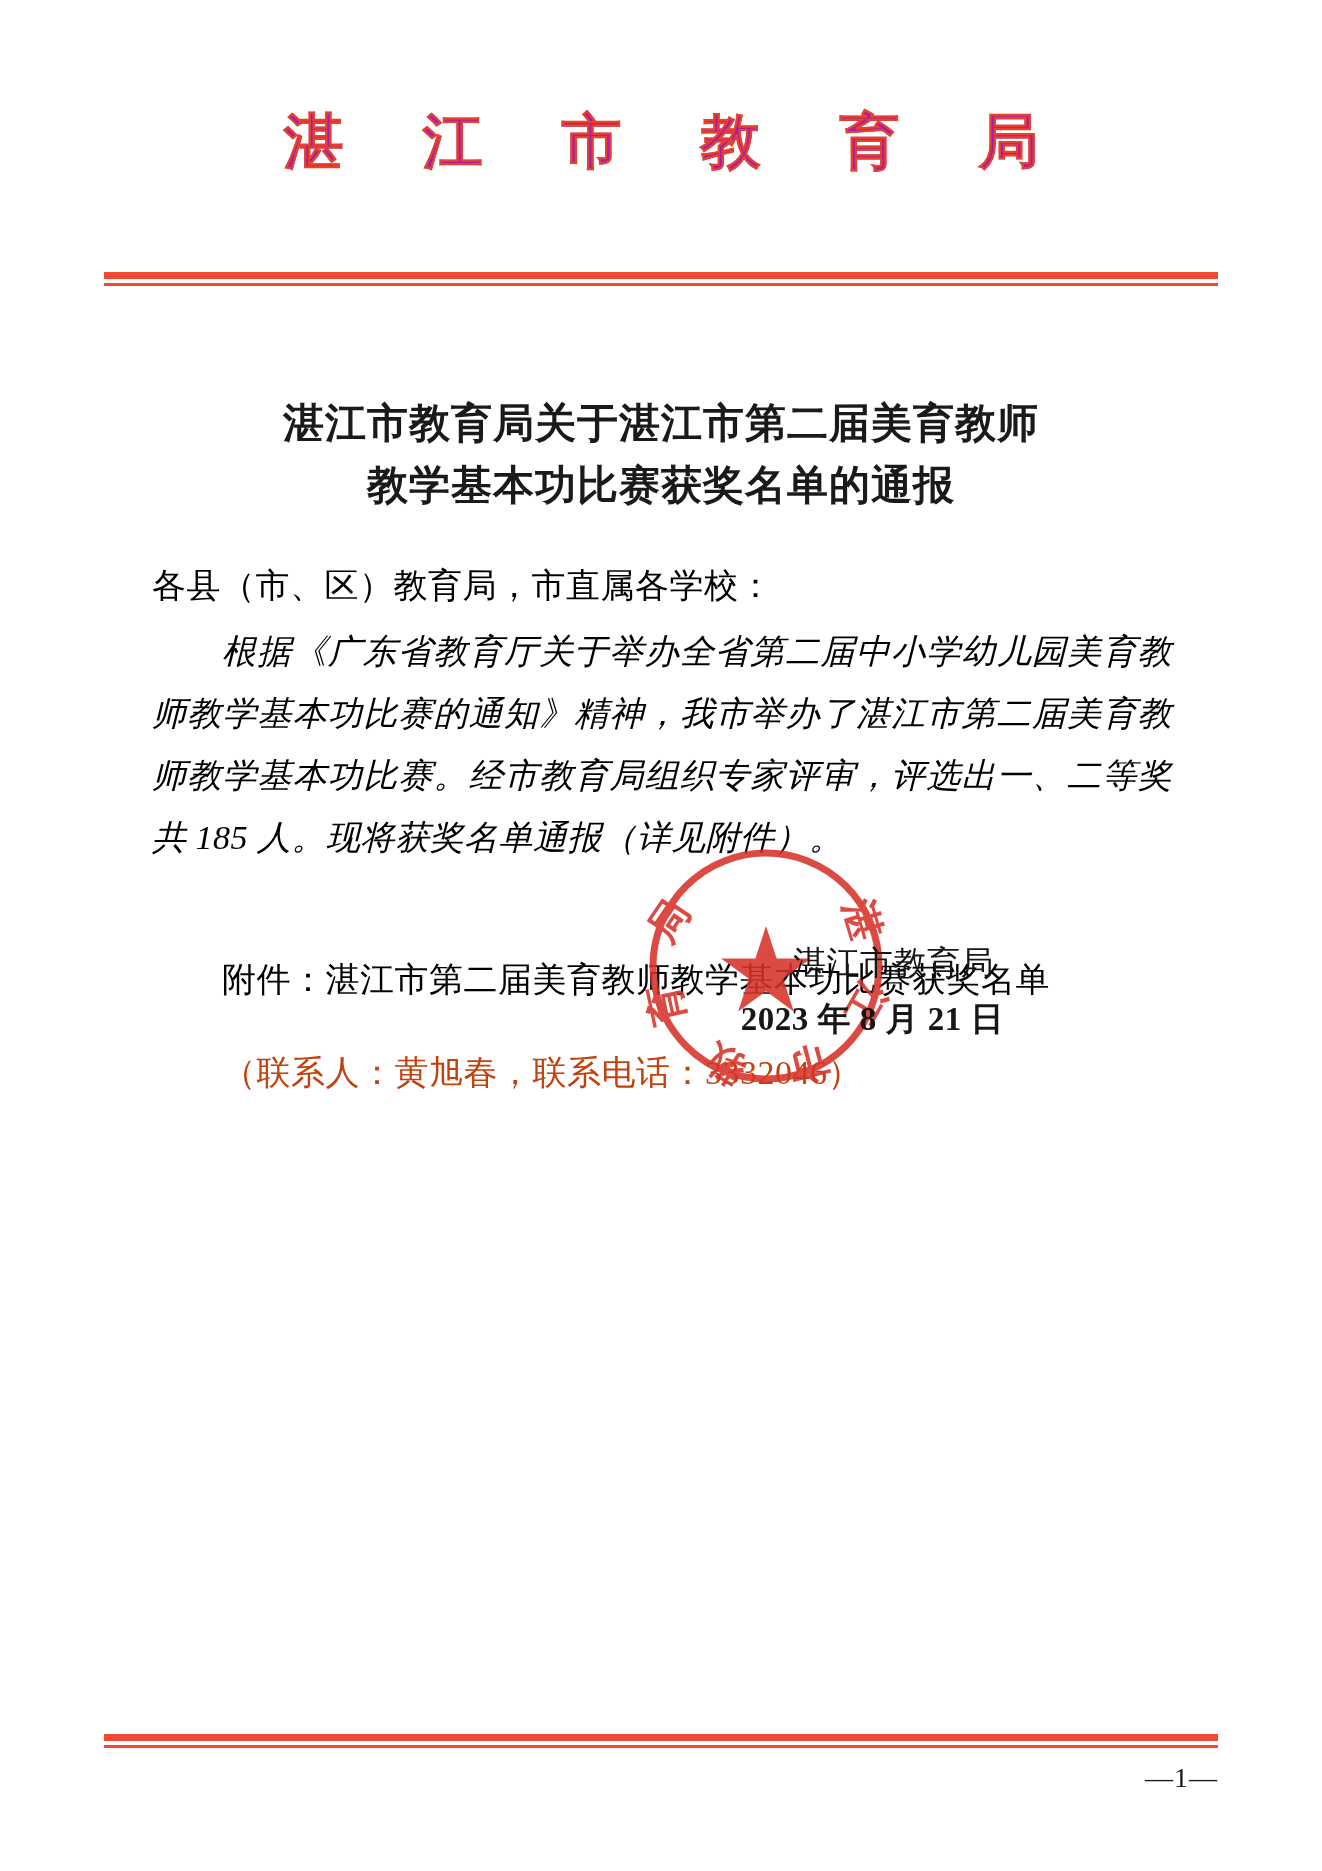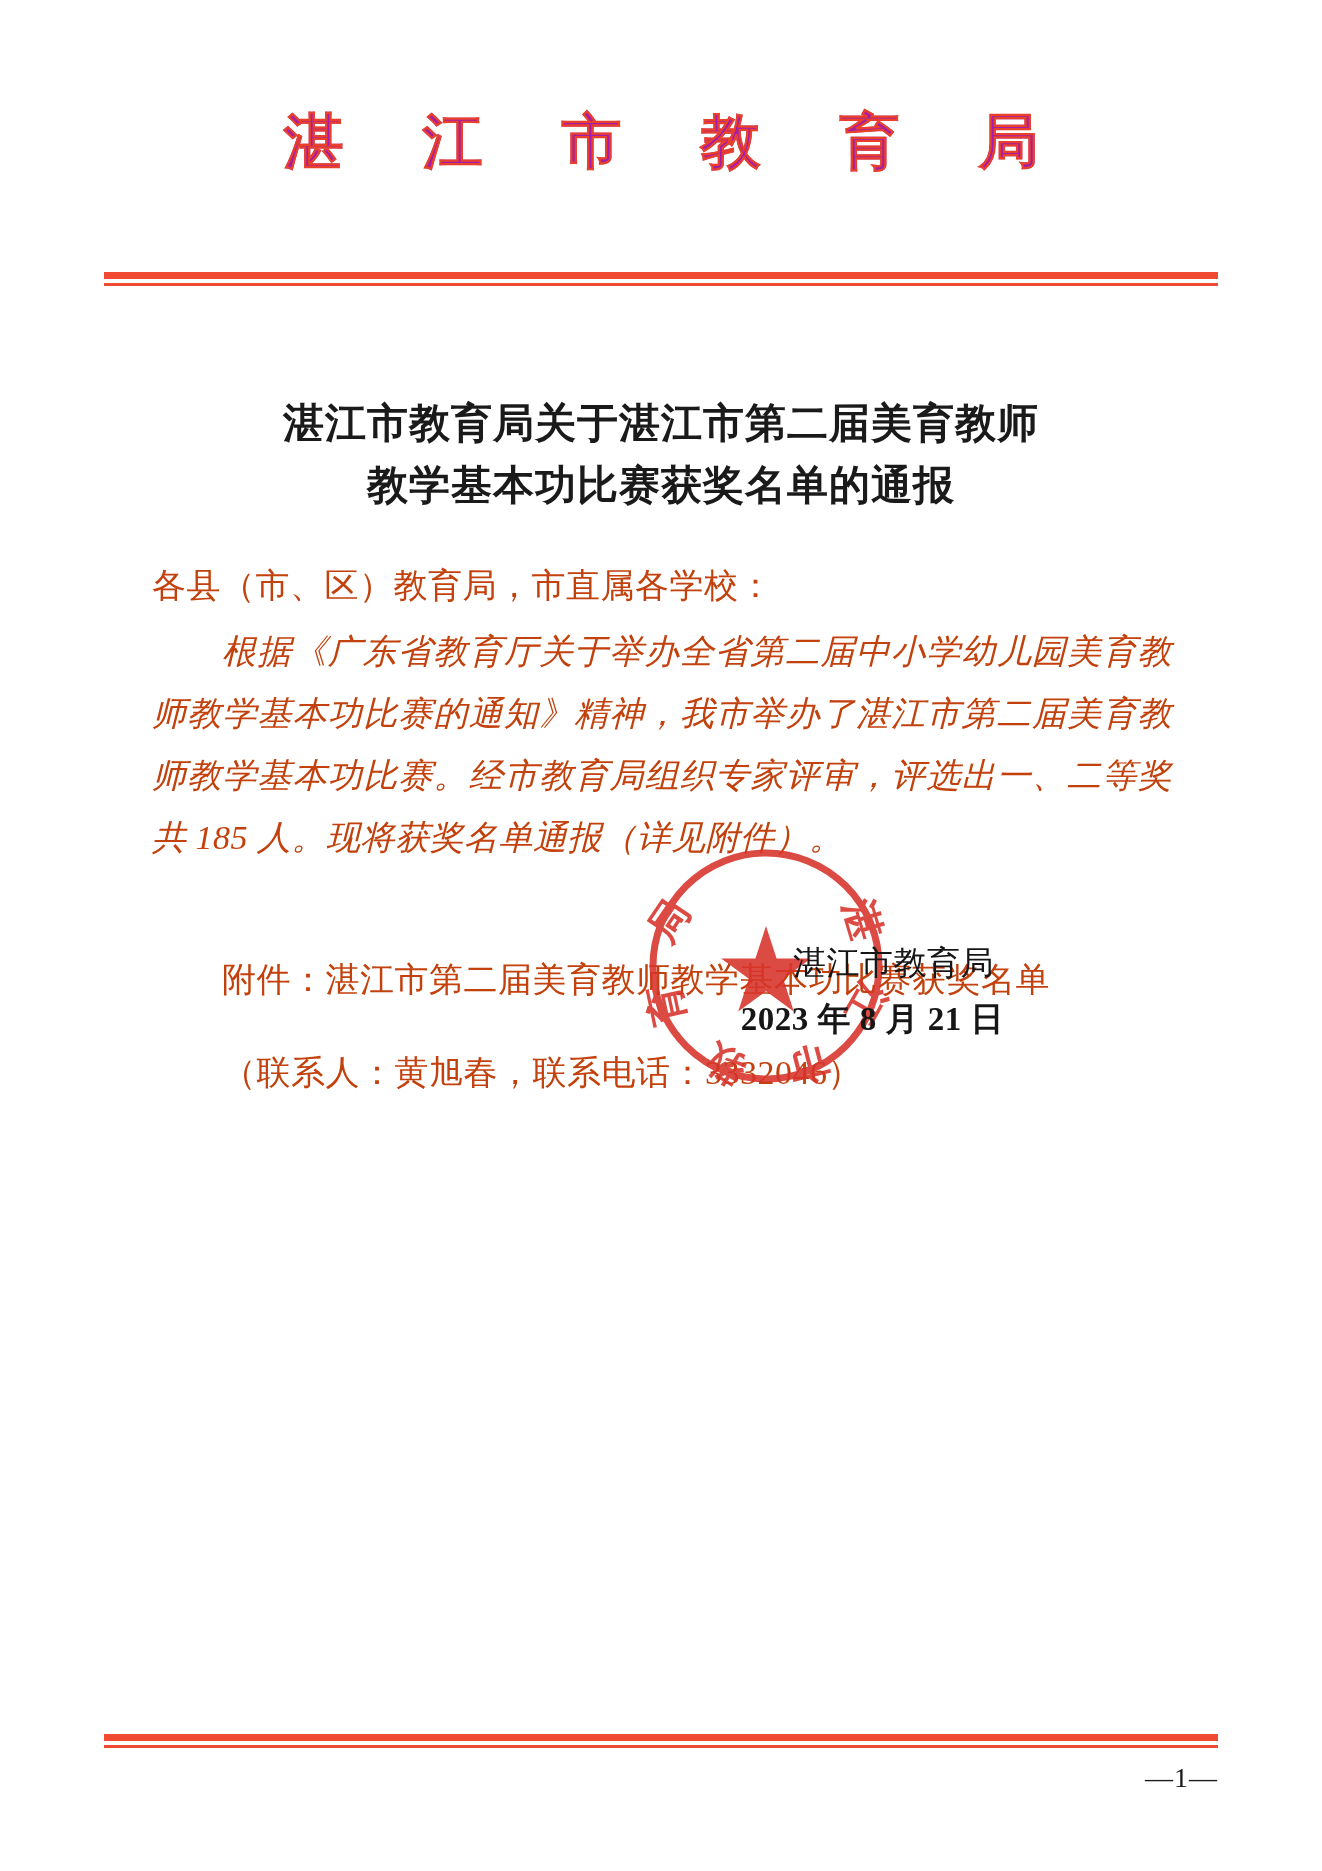--- a/index.html
+++ b/index.html
@@ -79,21 +79,21 @@
     margin-top: 34px;
   }
   .doc-title .tline { display: block; }
 
   
   .body-area {
     position: absolute;
     top: 555px;
     left: 152px;
     width: 1020px;
-    color: #c2410c;
+    color: #000000;
     font-family: "Liberation Serif", "DejaVu Serif", serif;
     font-size: 34px;
     line-height: 62px;
     letter-spacing: 0.5px;
   }
   .salutation { margin: 0 0 4px 0; }
   .para {
     margin: 0;
     text-indent: 70px;
     text-align: justify;

